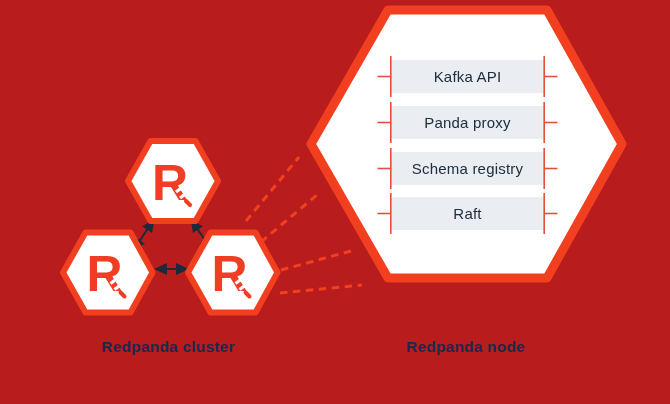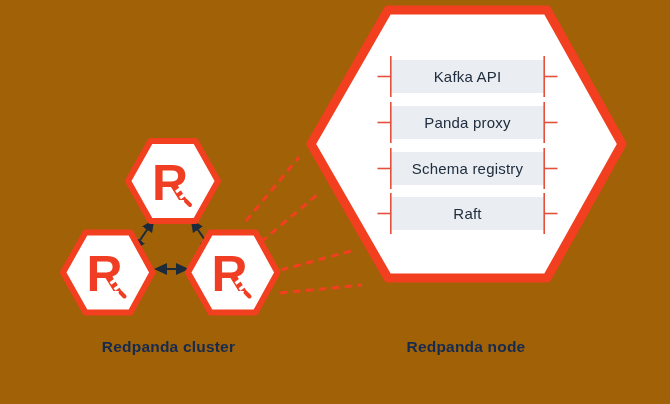--- a/index.html
+++ b/index.html
@@ -5,21 +5,21 @@
   html, body {
     margin: 0;
     padding: 0;
     background: #ffffff;
     font-family: "Liberation Sans", sans-serif;
   }
   .stage {
     position: relative;
     width: 670px;
     height: 404px;
-    background: #a16207;
+    background: #b91c1c;
     overflow: hidden;
   }
   .stage svg {
     position: absolute;
     left: 0;
     top: 0;
     display: block;
   }
   .svc-label {
     font-family: "Liberation Sans", sans-serif;

